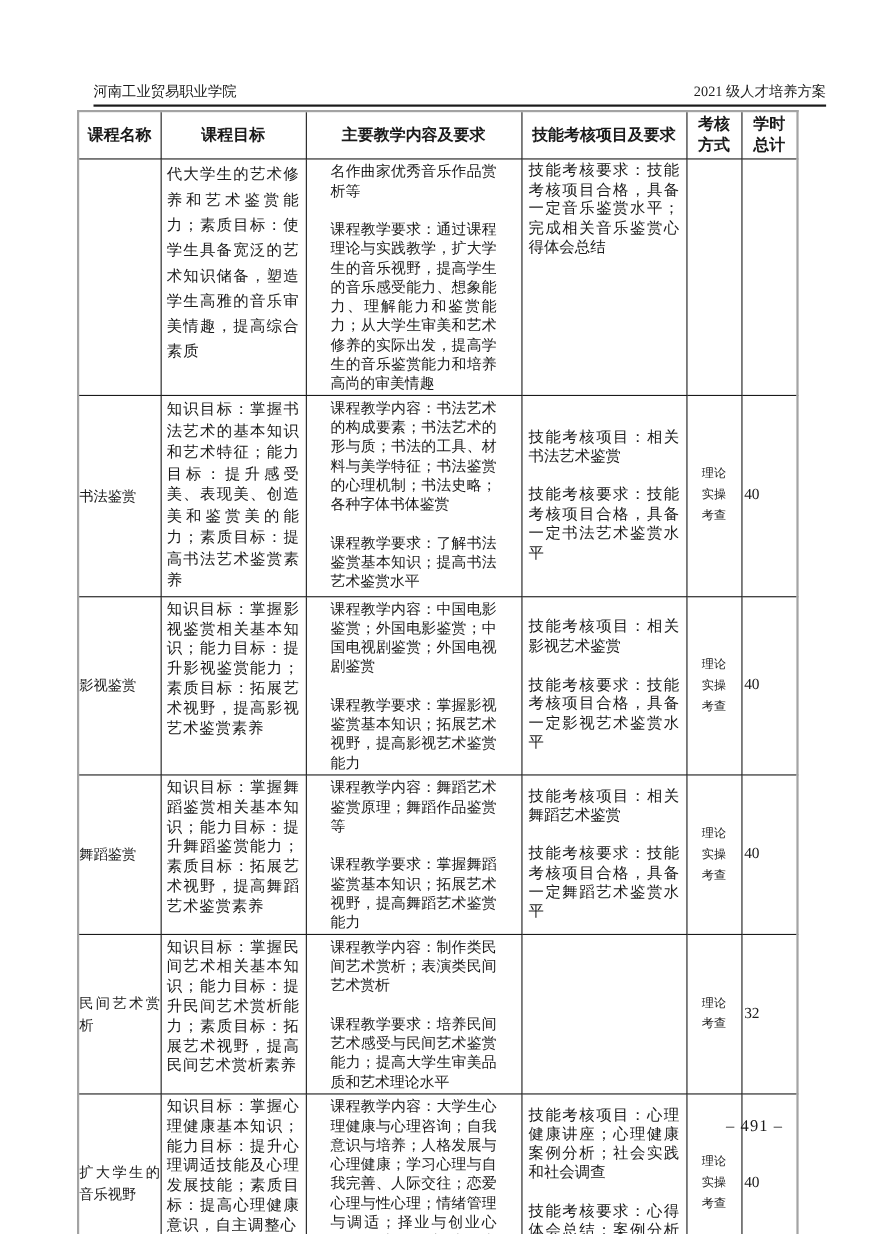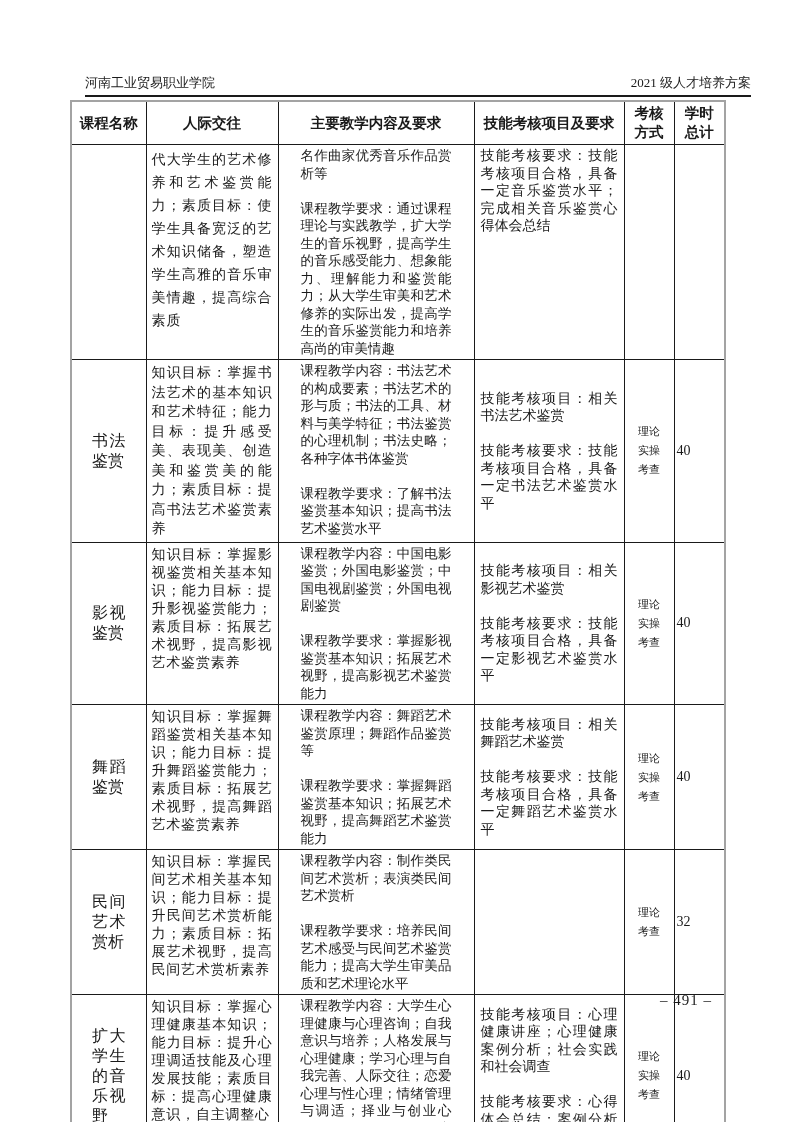--- a/index.html
+++ b/index.html
@@ -52,24 +52,24 @@
   }
   tr.hrow  { height: 40px; }
   tr.r1 { height: 164px; }
   tr.r2 { height: 160px; }
   tr.r3 { height: 128px; }
   tr.r4 { height: 130px; }
   tr.r5 { height: 126px; }
   tr.r6 { height: 128px; }
 
   td.c-name {
-    font-size: 16px;
-    text-align: justify;
-    vertical-align: middle;
-    padding: 4px 20px;
+    font-size: 13px;
+    text-align: justify;
+    vertical-align: middle;
+    padding: 4px 0;
     line-height: 20px;
   }
   td.c-obj {
     font-size: 14px;
     letter-spacing: 0.8px;
     line-height: 18px;
     text-align: justify;
     vertical-align: top;
     padding: 3px 5px;
     white-space: pre-line;
@@ -102,21 +102,21 @@
     padding: 2px;
   }
   td.c-hours {
     font-size: 14px;
     vertical-align: middle;
     padding: 2px;
     font-family: Liberation Serif, serif;
   }
   .page-footer {
     position: absolute;
-    top: 992px;
+    top: 1016px;
     right: 81px;
     font-size: 15px;
     letter-spacing: 1px;
   }
 </style>
 </head>
 <body>
 
 <div class="page-header">
   <span>河南工业贸易职业学院</span>
@@ -128,21 +128,21 @@
     <col style="width:75px">
     <col style="width:132px">
     <col style="width:196px">
     <col style="width:150px">
     <col style="width:50px">
     <col style="width:51px">
   </colgroup>
   <thead>
     <tr class="hrow">
       <th>课程名称</th>
-      <th>人际交往</th>
+      <th>课程目标</th>
       <th>主要教学内容及要求</th>
       <th>技能考核项目及要求</th>
       <th>考核
 方式</th>
       <th>学时
 总计</th>
     </tr>
   </thead>
   <tbody>
     <tr class="r1">

